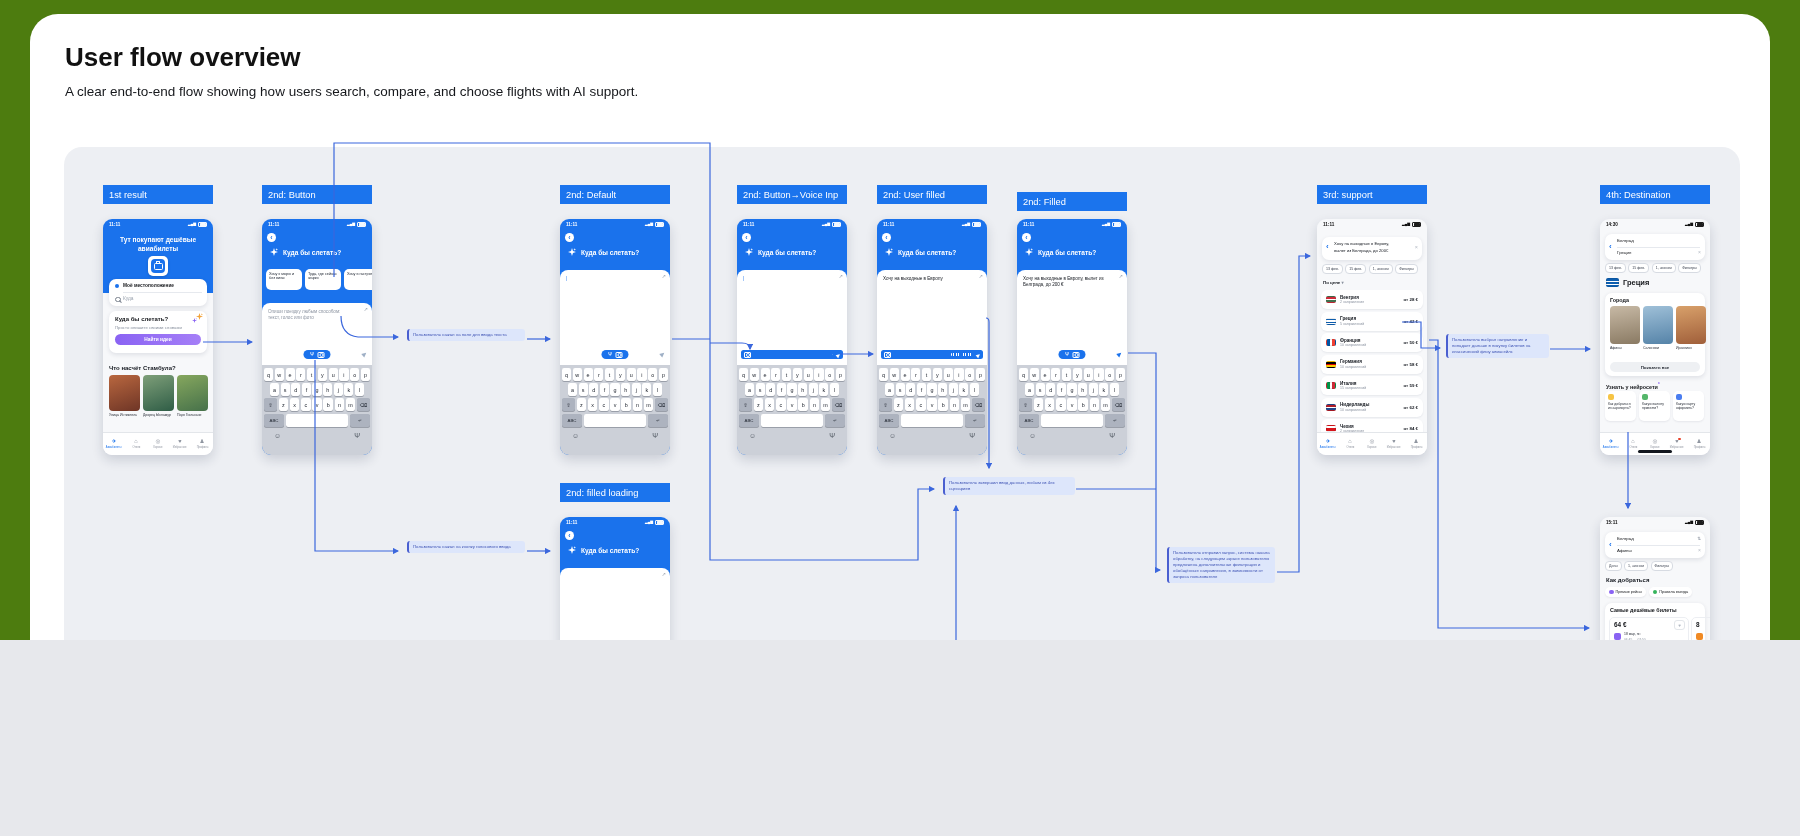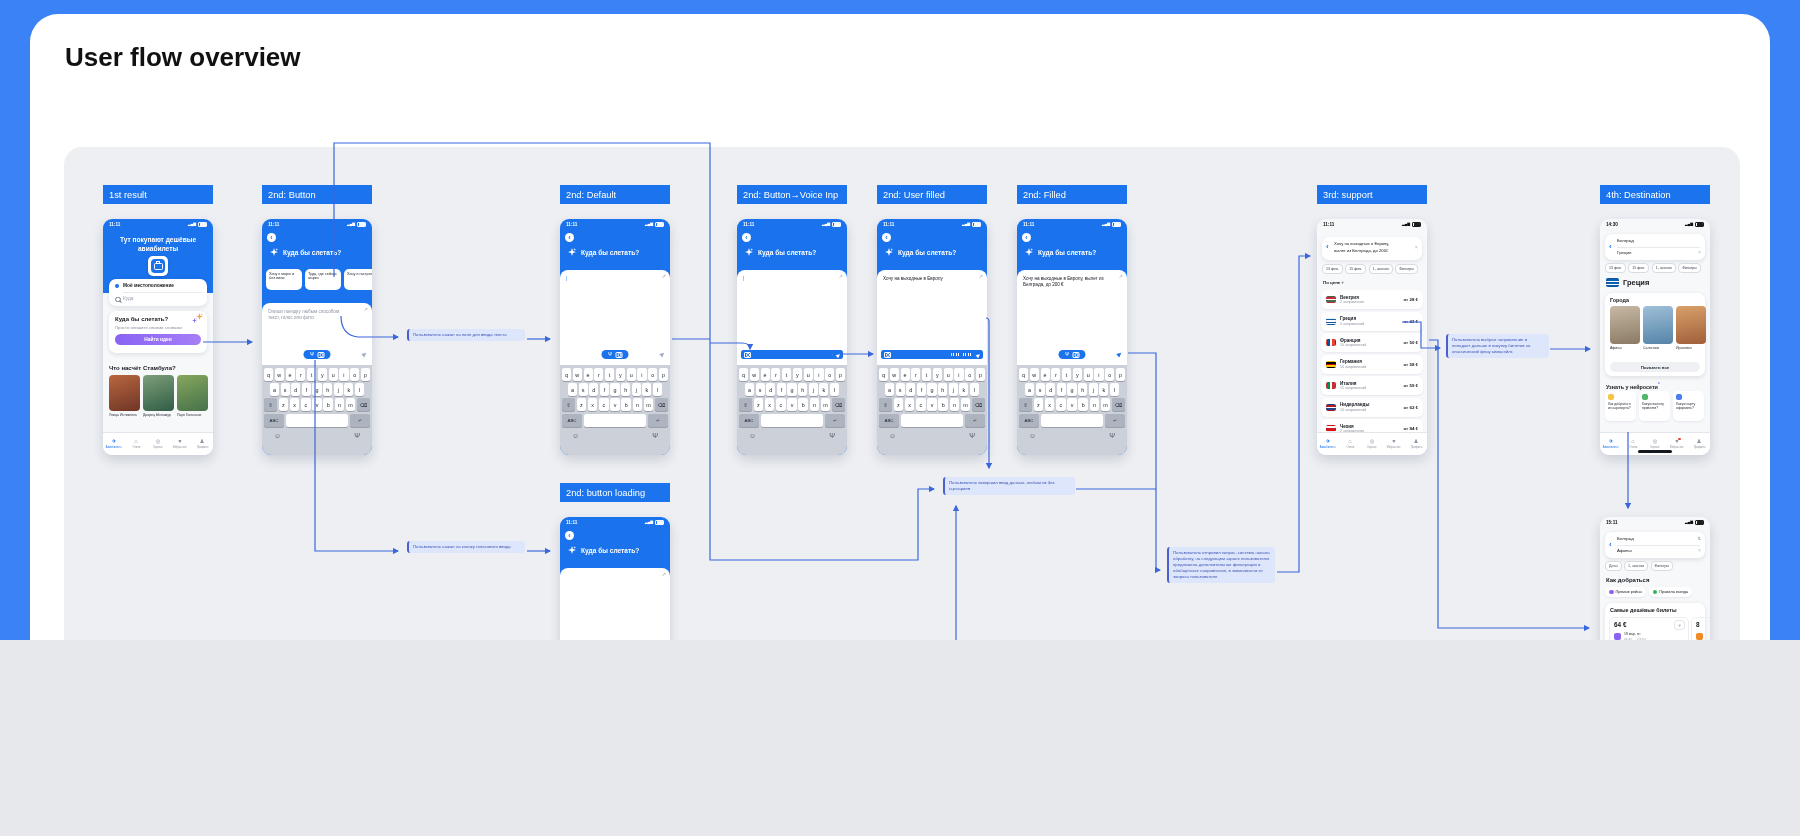--- a/index.html
+++ b/index.html
@@ -1,16 +1,16 @@
 <!DOCTYPE html>
 <html><head>
 <meta charset="utf-8">
 <style>
   html,body{margin:0;padding:0;background:#e7e8ec;font-family:"Liberation Sans",sans-serif;-webkit-font-smoothing:antialiased}
-  #canvas{position:relative;width:1800px;height:640px;background:#3b82f6;overflow:hidden}
+  #canvas{position:relative;width:1800px;height:640px;background:#4d7c0f;overflow:hidden}
   .card-bg{position:absolute;left:30px;top:14px;width:1740px;height:806px;background:#ffffff;border-radius:28px}
   .flow-bg{position:absolute;left:64px;top:147px;width:1676px;height:632px;background:#edeff3;border-radius:18px}
   .page-title{position:absolute;left:65px;top:42px;font-size:26px;font-weight:bold;color:#111}
   .page-sub{position:absolute;left:65px;top:84px;font-size:13.5px;color:#16181c}
   
   .flabel{position:absolute;width:110px;height:19px;background:#1b74ed;color:#fff;font-size:9.3px;display:flex;align-items:center;padding:0 6px;box-sizing:border-box;white-space:nowrap;overflow:hidden}
   
   .phone{position:absolute;width:110px;height:236px;background:#f7f8fa;border-radius:9px;box-shadow:0 5px 12px rgba(25,35,70,.16);overflow:hidden;font-size:5px;color:#16181c}
   .blue{background:#1a72ec}
   .status{position:absolute;top:0;left:0;right:0;height:11px;display:flex;justify-content:space-between;align-items:center;padding:0 6px;font-size:4.6px;font-weight:bold;color:#fff;z-index:3}
@@ -77,31 +77,32 @@
   .secttl{font-weight:bold;font-size:6px;color:#14181f}
   .aicard{background:#fff;border-radius:5px;box-shadow:0 1px 2px rgba(20,30,60,.08);padding:3px;box-sizing:border-box;font-size:3.4px;color:#2a2f38;line-height:1.3}
   .icsq{width:6px;height:6px;border-radius:2px;margin-bottom:2px}
 </style>
 </head>
 <body>
 
 <div id="canvas">
   <div class="card-bg"></div>
   <div class="page-title">User flow overview</div>
+  <div class="page-sub">A clear end-to-end flow showing how users search, compare, and choose flights with AI support.</div>
   <div class="flow-bg"></div>
 
   <div class="flabel" style="left:103px;top:185px">1st result</div>
   <div class="flabel" style="left:262px;top:185px">2nd: Button</div>
   <div class="flabel" style="left:560px;top:185px">2nd: Default</div>
   <div class="flabel" style="left:737px;top:185px">2nd: Button→Voice Inp</div>
   <div class="flabel" style="left:877px;top:185px">2nd: User filled</div>
-  <div class="flabel" style="left:1017px;top:185px">2nd: Filled</div>
+  <div class="flabel" style="left:1017px;top:192px">2nd: Filled</div>
   <div class="flabel" style="left:1317px;top:185px">3rd: support</div>
   <div class="flabel" style="left:1600px;top:185px">4th: Destination</div>
-  <div class="flabel" style="left:560px;top:483px">2nd: button loading</div>
+  <div class="flabel" style="left:560px;top:483px">2nd: filled loading</div>
 
   <div class="phone" style="left:103px;top:219px">
     <div class="blue" style="position:absolute;left:0;right:0;top:0;height:74px"></div>
     <div class="status">
         <span>11:11</span>
         <span class="sticons">
           <span>▂▄▆</span>
           <span class="batt"></span>
         </span>
       </div>

